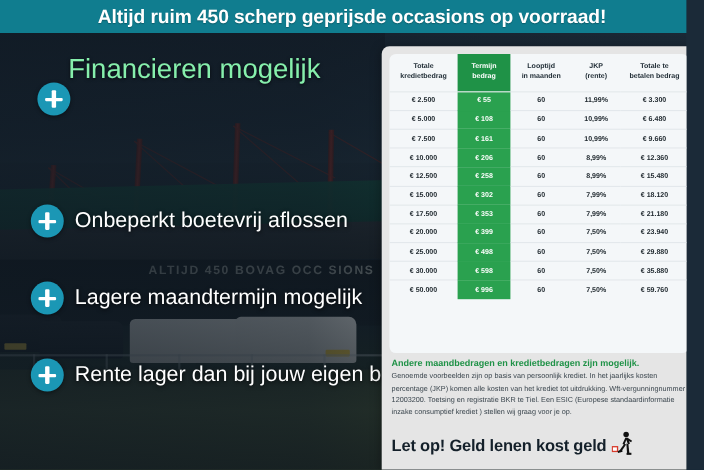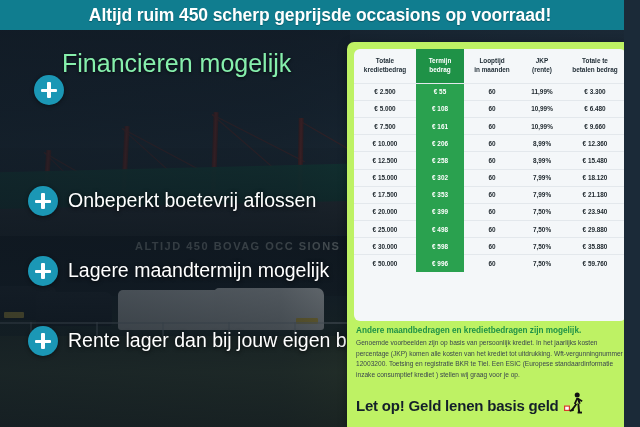--- a/index.html
+++ b/index.html
@@ -162,21 +162,21 @@
     position: absolute; left: 40px; top: 1px;
     color: #ffffff; font-size: 19.5px; line-height: 29px;
     white-space: nowrap;
     text-shadow: 0 1px 4px rgba(0,0,0,.85);
   }
 
   
   #card {
     position: absolute; left: 347px; top: 42px;
     width: 286px; height: 385px;
-    background: #bef264;
+    background: #e5e5e5;
     border-radius: 7px 7px 0 0;
     box-shadow: 0 2px 10px rgba(0,0,0,.35);
     overflow: hidden;
   }
   #table-wrap {
     position: absolute; left: 7px; top: 7px;
     width: 272px; height: 272px;
     background: #f4f7f9;
     border-radius: 6px;
     overflow: hidden;
@@ -421,21 +421,21 @@
               <td>€ 59.760</td>
             </tr>
           </tbody>
       </table>
     </div>
 
     <div class="note-head">Andere maandbedragen en kredietbedragen zijn mogelijk.</div>
     <div class="note-body">Genoemde voorbeelden zijn op basis van persoonlijk krediet. In het jaarlijks kosten percentage (JKP) komen alle kosten van het krediet tot uitdrukking. Wft-vergunningnummer 12003200. Toetsing en registratie BKR te Tiel. Een ESIC (Europese standaardinformatie inzake consumptief krediet ) stellen wij graag voor je op.</div>
 
     <div class="warn">
-      <span class="wt">Let op! Geld lenen basis geld</span>
+      <span class="wt">Let op! Geld lenen kost geld</span>
       <span class="icon">
         <svg width="19" height="22" viewBox="0 0 19 22" aria-hidden="true">
           <rect x="0" y="13.5" width="6" height="5.5" fill="#d83b2c"></rect>
           <rect x="1.2" y="14.7" width="3.6" height="3.1" fill="#ffffff"></rect>
           <g fill="#111111">
             <circle cx="13.2" cy="3.1" r="2.5"></circle>
             <path d="M12.1 6.0 L15.0 6.0 L16.6 11.4 L14.9 12.0 L13.6 8.4 Z"></path>
             <path d="M12.4 6.2 L13.9 6.6 L11.6 12.4 L9.9 11.6 Z"></path>
             <path d="M13.4 11.2 L15.3 11.9 L16.2 20.4 L14.1 20.5 Z"></path>
             <path d="M11.6 11.4 L13.2 12.2 L8.4 19.2 L6.8 18.0 Z"></path>

